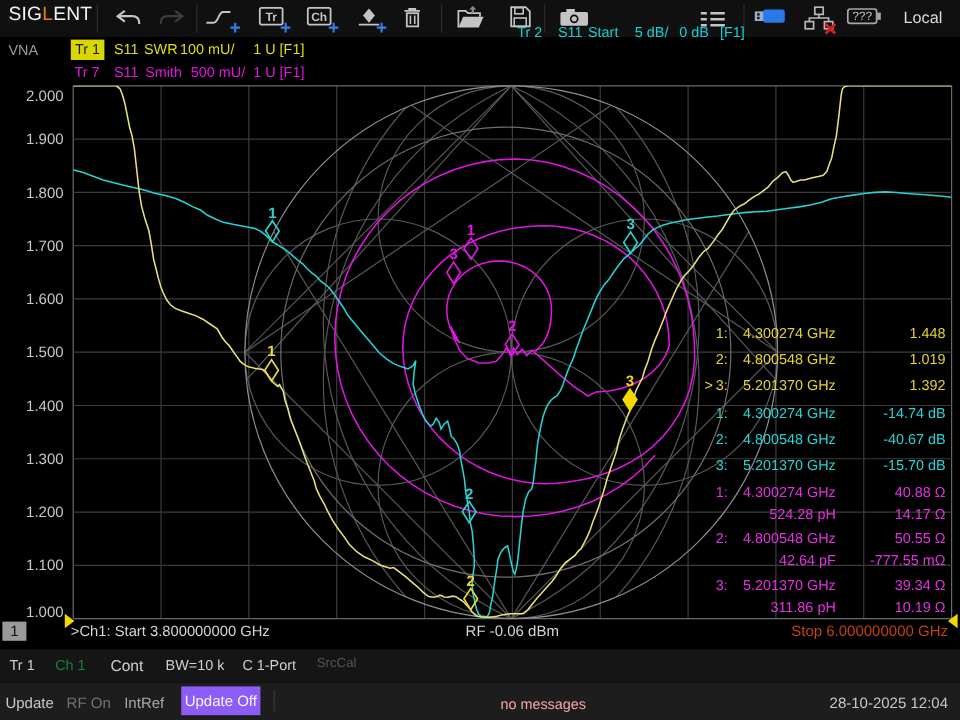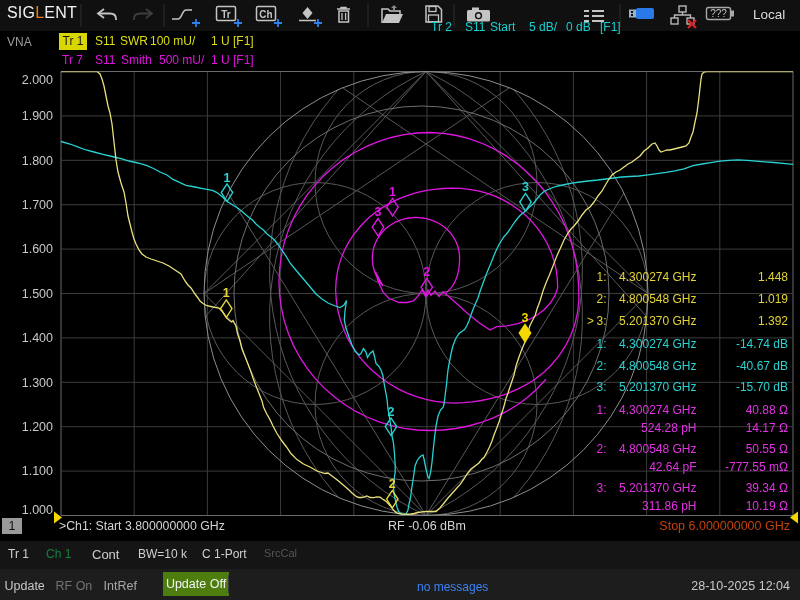--- a/index.html
+++ b/index.html
@@ -242,16 +242,16 @@
   <div class="abs" style="left:92px;top:6px;font-size:13px;color:#cfcfcf">Cont</div>
   <div class="abs" style="left:138px;top:6px;font-size:12px;color:#cfcfcf">BW=10 k</div>
   <div class="abs" style="left:202px;top:6px;font-size:12px;color:#cfcfcf">C 1-Port</div>
   <div class="abs" style="left:264px;top:6px;font-size:11px;color:#555">SrcCal</div>
 </div>
 
 <div class="abs" style="left:0;top:569px;width:800px;height:31px;background:#1d1d1d">
   <div class="abs" style="left:4.5px;top:10px;font-size:12.5px;color:#c8c8c8">Update</div>
   <div class="abs" style="left:55.5px;top:10px;font-size:12.5px;color:#737373">RF On</div>
   <div class="abs" style="left:103.5px;top:10px;font-size:12.5px;color:#a8a8a8">IntRef</div>
-  <div class="abs" style="left:163px;top:3px;width:66px;height:24px;background:#4d7c0f;color:#f4f4f4;font-size:12.5px;text-align:center;line-height:24px">Update Off</div>
-  <div class="abs" style="left:417px;top:11px;font-size:12px;color:#3b82f6">no messages</div>
+  <div class="abs" style="left:151px;top:3px;width:66px;height:24px;background:#8b5cf6;color:#f4f4f4;font-size:12.5px;text-align:center;line-height:24px">Update Off</div>
+  <div class="abs" style="left:417px;top:11px;font-size:12px;color:#fca5a5">no messages</div>
   <div class="abs" style="right:10px;top:10px;font-size:12.5px;color:#c8c8c8">28-10-2025 12:04</div>
   <div class="abs" style="left:228px;top:6px;width:1px;height:18px;background:#3a3a3a"></div>
 </div>
 </body></html>

